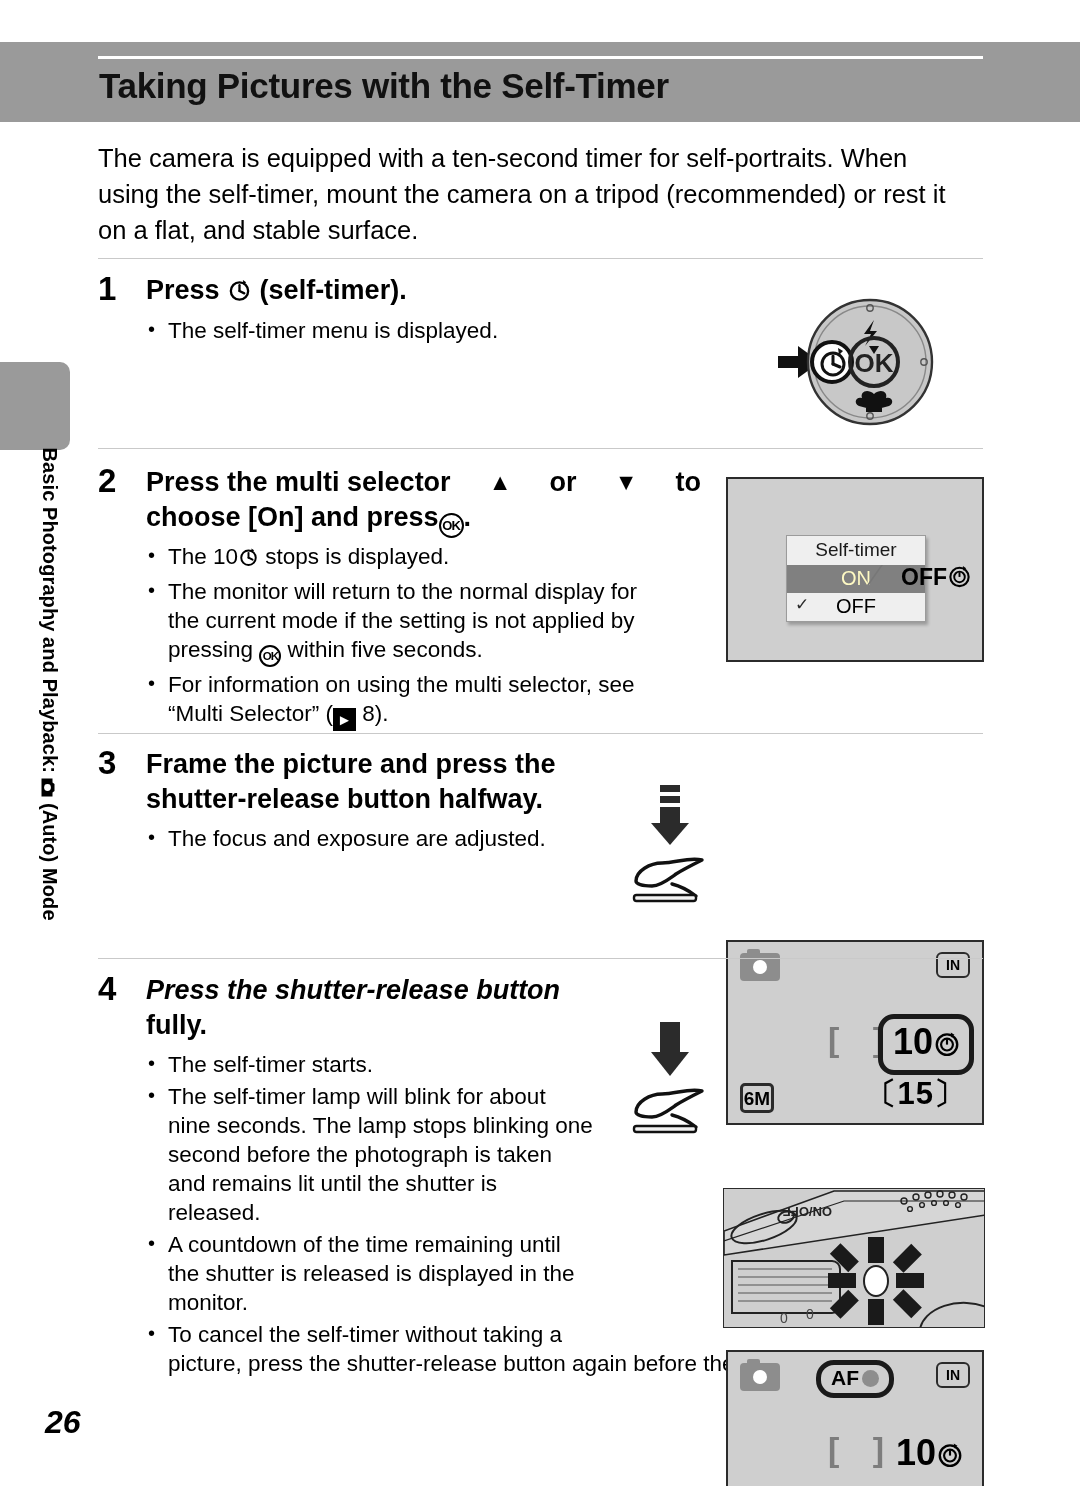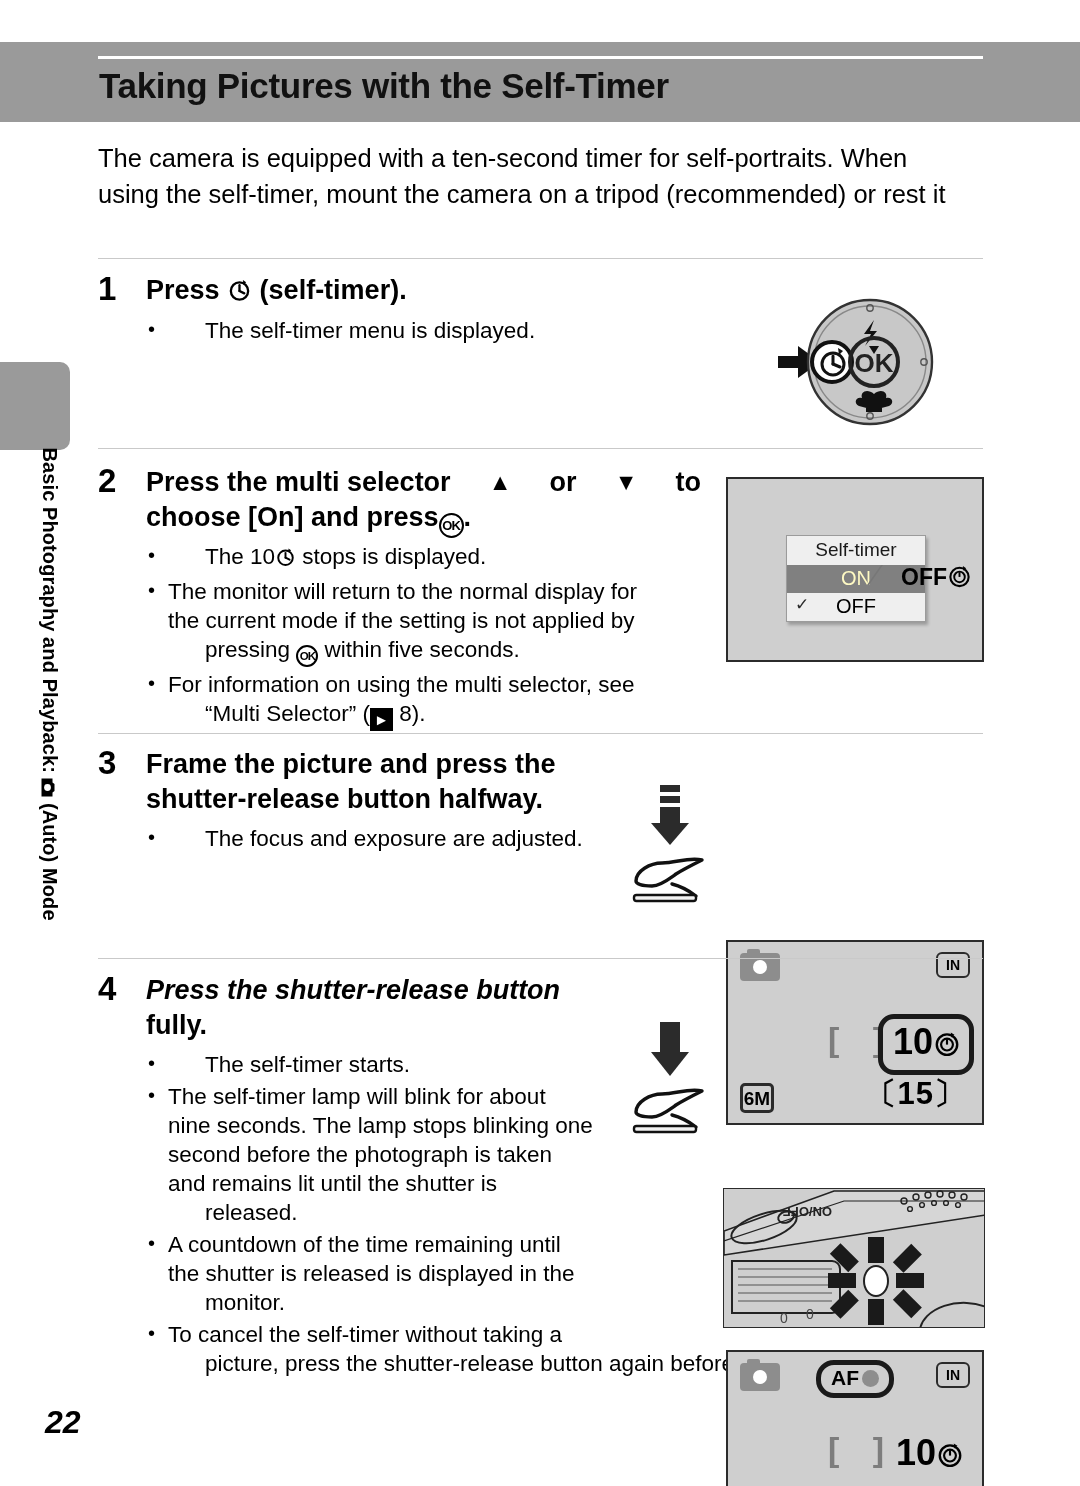--- a/index.html
+++ b/index.html
@@ -61,21 +61,21 @@
     position: absolute; left: 48px; top: 3px;
     font-size: 27px; font-weight: bold; line-height: 35px;
     text-align: justify; text-justify: inter-word;
   }
   .step-head .lastline { text-align: left; }
   .bullets { position: absolute; left: 48px; font-size: 22.5px; line-height: 29px; }
   .bullet { position: relative; padding-left: 22px; margin-bottom: 3px; text-align: justify; }
   .bullet::before {
     content: "\2022"; position: absolute; left: 2px; top: -1px; font-size: 20px;
   }
-  .bullet .lastline { text-align: left; display: block; margin-left: 37px; }
+  .bullet .lastline { text-align: left; display: block; }
 
   
   .glyph { display: inline-block; vertical-align: -3px; }
   .ok-glyph {
     display: inline-block; vertical-align: -4px;
     width: 25px; height: 25px; border: 2.5px solid #000; border-radius: 50%;
     font-size: 13px; font-weight: bold; line-height: 21px; text-align: center;
     letter-spacing: -1px;
   }
   .ok-glyph.small { width: 22px; height: 22px; line-height: 18px; font-size: 11.5px; vertical-align: -3px;}
@@ -193,20 +193,21 @@
   <div class="sidebar-text">
     <span>Basic Photography and Playback:</span><span class="camicon"><svg width="20" height="16" viewBox="0 0 20 16">
           <path d="M1 4h4l1.5-2h7L15 4h4v11H1z" fill="#000"></path>
           <circle cx="10" cy="9" r="3.4" fill="#fff"></circle>
         </svg></span><span>(Auto) Mode</span>
   </div>
 
   <div class="intro">
     <div>The camera is equipped with a ten-second timer for self-portraits. When</div>
     <div>using the self-timer, mount the camera on a tripod (recommended) or rest it</div>
+    <div class="last">on a flat, and stable surface.</div>
   </div>
 
   <div class="hr" style="top:258px"></div>
 
   <div class="step" style="left:98px; top:270px; width:600px;">
     <div class="step-num">1</div>
     <div class="step-head" style="width:545px;">
       <span>Press</span>
       <span class="glyph"><svg width="25" height="25" viewBox="0 0 26 26">
             <circle cx="13" cy="14.5" r="9" fill="none" stroke="#000" stroke-width="2.4"></circle>
@@ -463,15 +464,15 @@
         <rect x="176" y="56" width="15" height="26" fill="#1a1a1a" transform="rotate(45 183 69)"></rect>
         <rect x="113" y="102" width="15" height="26" fill="#1a1a1a" transform="rotate(45 120 115)"></rect>
         <rect x="176" y="102" width="15" height="26" fill="#1a1a1a" transform="rotate(-45 183 115)"></rect>
       </g>
       <text x="56" y="134" font-family="Liberation Sans, sans-serif" font-size="14" fill="#444">0</text>
       <text x="82" y="130" font-family="Liberation Sans, sans-serif" font-size="14" fill="#444">0</text>
       <path d="M196 140 a44 30 0 0 1 66 -22" fill="none" stroke="#222" stroke-width="2"></path>
     </svg>
   </div>
 
-  <div class="page-number">22</div>
+  <div class="page-number">26</div>
 
 </div>
 
 </body></html>

